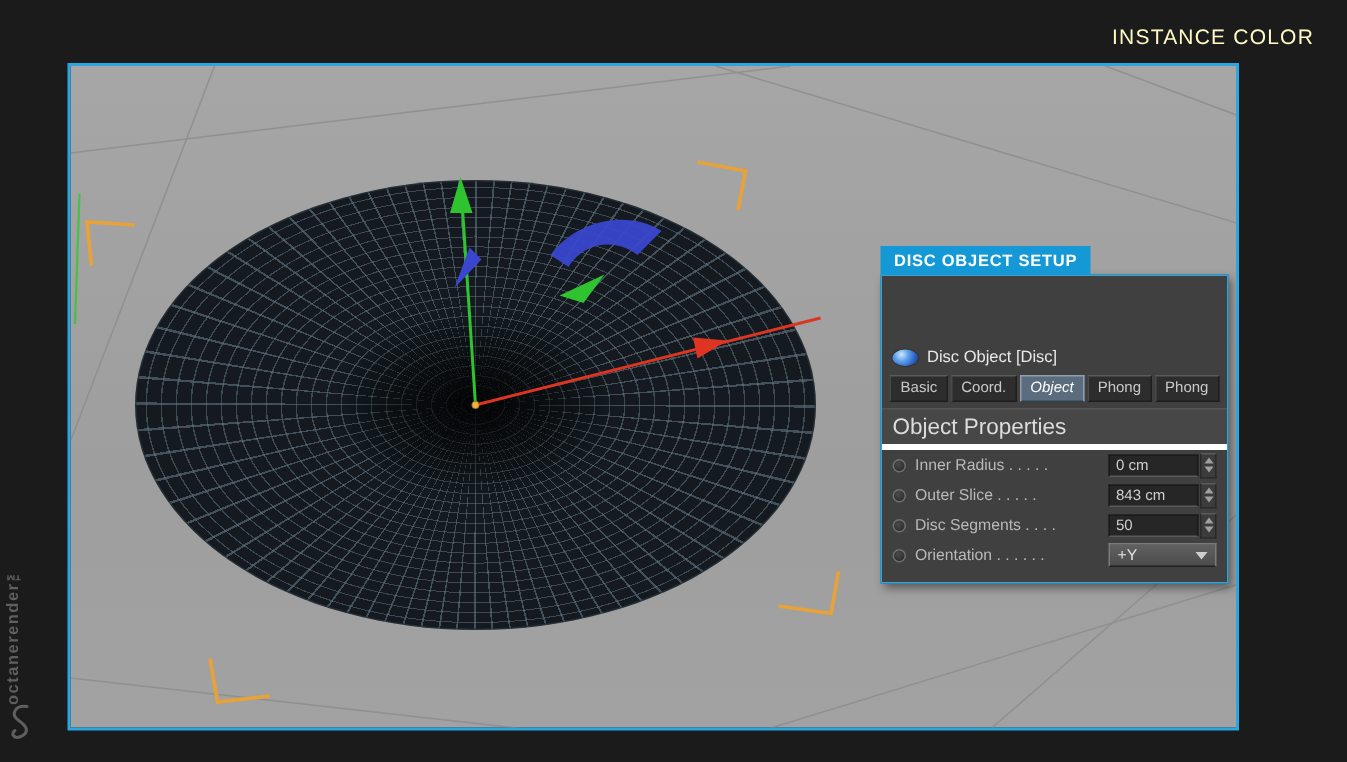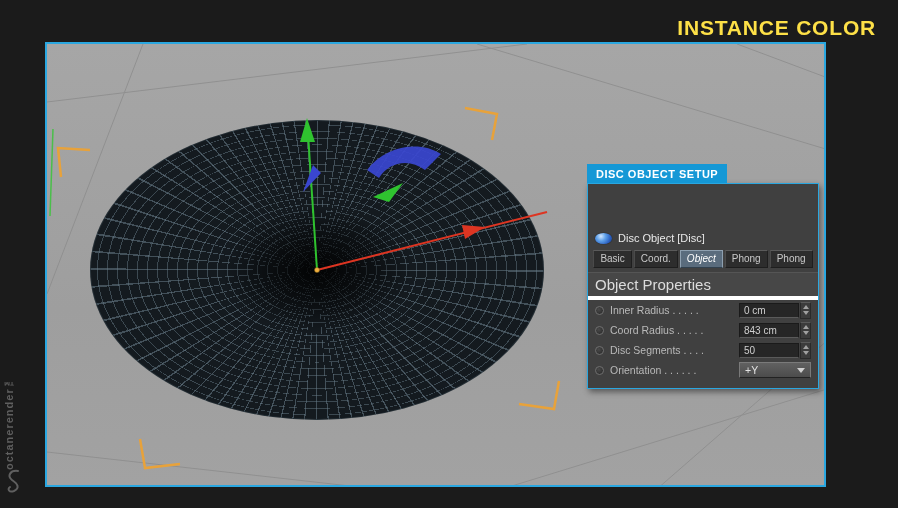--- a/index.html
+++ b/index.html
@@ -3,22 +3,22 @@
 <meta charset="utf-8">
 <style>
   html,body{margin:0;padding:0;background:#101010;}
   #page{
     position:relative;width:898px;height:508px;overflow:hidden;
     background:#1b1b1b;font-family:"Liberation Sans",sans-serif;
     -webkit-font-smoothing:antialiased;
   }
   
   .page-title{
-    position:absolute;top:16px;right:22px;color:#fde047;
-    font-size:21px;font-weight:bold;letter-spacing:0.8px;
+    position:absolute;top:16px;right:22px;color:#fef9c3;
+    font-size:14px;font-weight:normal;letter-spacing:0.8px;
   }
   
   .brand-vert{
     position:absolute;left:3px;top:358px;height:112px;
     writing-mode:vertical-rl;transform:rotate(180deg);
     color:#5f5f5f;font-size:11px;letter-spacing:1px;font-weight:bold;
   }
   .brand-logo{position:absolute;left:4px;top:468px;width:20px;height:26px;}
   
   .viewport{
@@ -168,21 +168,21 @@
               <span class="field">0 cm</span>
               <span class="stepper">
                 <span class="tri-up"></span>
                 <span class="tri-down"></span>
               </span>
             </span>
           </div>
 
           <div class="prop-row">
             <span class="knob"></span>
-            <span class="prop-label">Coord Radius . . . . .</span>
+            <span class="prop-label">Outer Slice . . . . .</span>
             <span class="field-group">
               <span class="field">843 cm</span>
               <span class="stepper">
                 <span class="tri-up"></span>
                 <span class="tri-down"></span>
               </span>
             </span>
           </div>
 
           <div class="prop-row">

